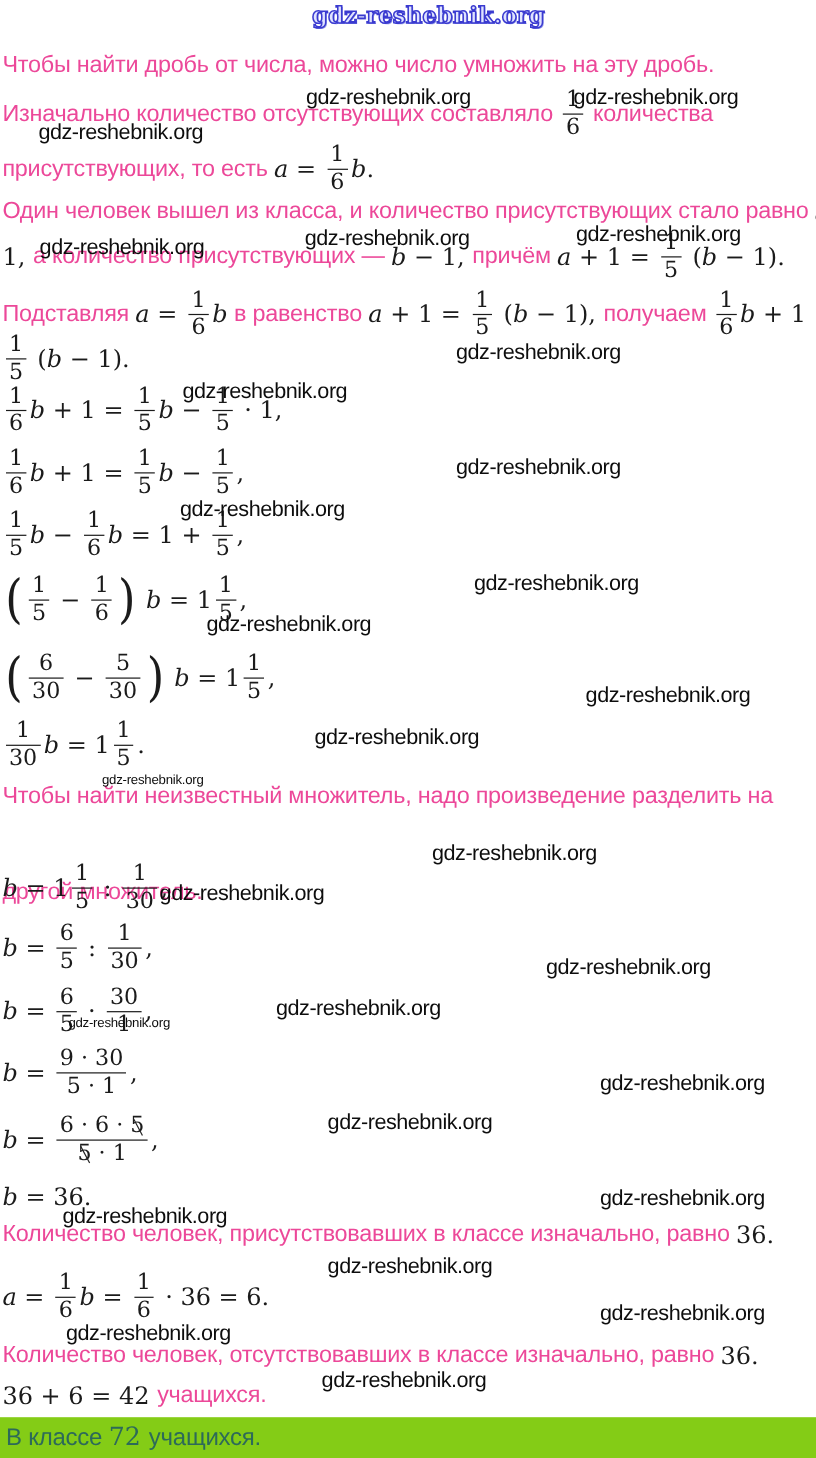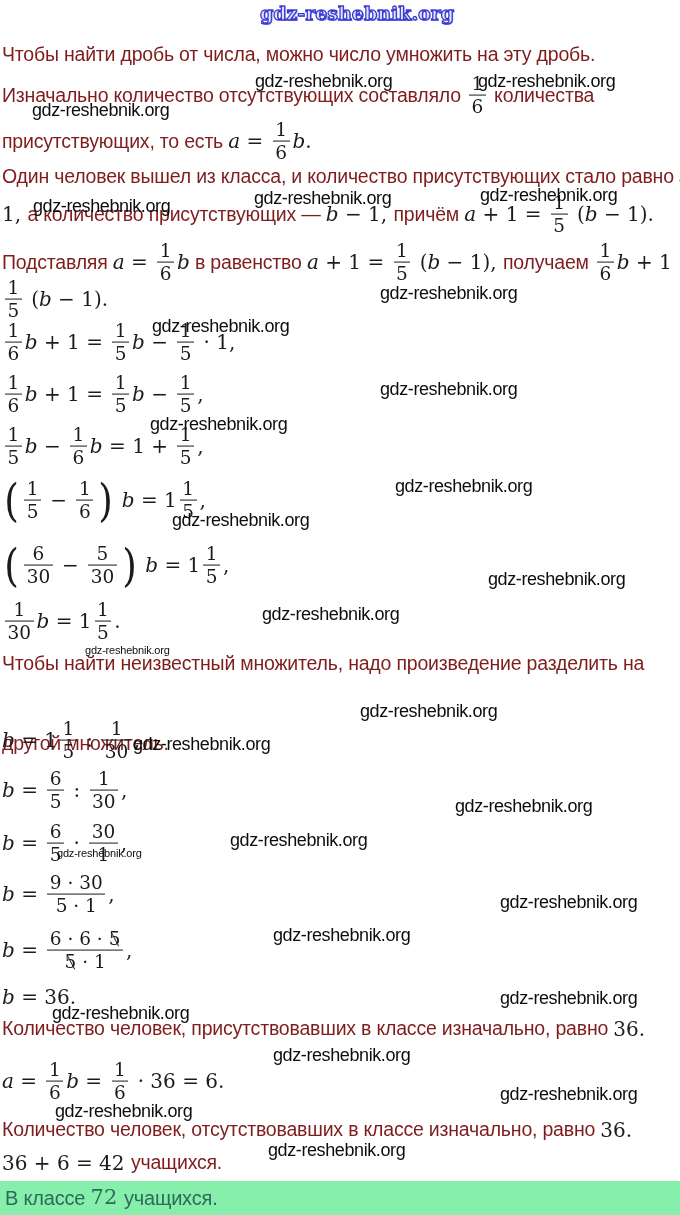--- a/index.html
+++ b/index.html
@@ -5,21 +5,21 @@
   html,body{margin:0;padding:0;}
   body{
     width:680px;height:1215px;position:relative;overflow:hidden;
     background:#ffffff;font-family:"Liberation Sans",sans-serif;
   }
   #content{position:absolute;inset:0;}
   .line{
     position:absolute;left:2px;display:flex;align-items:center;
     white-space:pre;transform:translateY(-50%);
   }
-  .rtext{font:19.5px/1.2 "Liberation Sans",sans-serif;color:#7f1d1d;letter-spacing:-0.2px;}
+  .rtext{font:19.5px/1.2 "Liberation Sans",sans-serif;color:#ec4899;letter-spacing:-0.2px;}
   .mtext{font:20px/1.2 "DejaVu Serif",serif;color:#1b1b1b;}
   .vtext{font:italic 20px/1.2 "DejaVu Serif",serif;color:#1b1b1b;}
   .paren{font:44px/0.85 "DejaVu Serif",serif;color:#1b1b1b;margin:0 1px;transform:scaleX(.85);}
   .frac{
     display:inline-flex;flex-direction:column;align-items:center;
     font:18.5px/1.05 "DejaVu Serif",serif;color:#1b1b1b;margin:0 3px;
   }
   .frac .num,.frac .den{padding:0 2.5px;white-space:pre;}
   .frac .bar{align-self:stretch;border-top:1.5px solid #1b1b1b;margin:1.5px 0;height:0;}
   .struck{position:relative;display:inline-block;}
@@ -100,13 +100,13 @@
     <span class="wm" style="left: 500px; top: 893px;">gdz-reshebnik.org</span>
     <span class="wm" style="left: 273px; top: 926px;">gdz-reshebnik.org</span>
     <span class="wm" style="left: 500px; top: 989px;">gdz-reshebnik.org</span>
     <span class="wm" style="left: 52px; top: 1004px;">gdz-reshebnik.org</span>
     <span class="wm" style="left: 273px; top: 1046px;">gdz-reshebnik.org</span>
     <span class="wm" style="left: 500px; top: 1085px;">gdz-reshebnik.org</span>
     <span class="wm" style="left: 55px; top: 1102px;">gdz-reshebnik.org</span>
     <span class="wm" style="left: 268px; top: 1141px;">gdz-reshebnik.org</span>
   </div>
 
-<div id="answer-banner" style="background: #86efac;"><span class="rtext">В классе </span><span class="mtext">72 </span><span class="rtext">учащихся.</span></div>
+<div id="answer-banner" style="background: #84cc16;"><span class="rtext">В классе </span><span class="mtext">72 </span><span class="rtext">учащихся.</span></div>
 
 </body></html>

